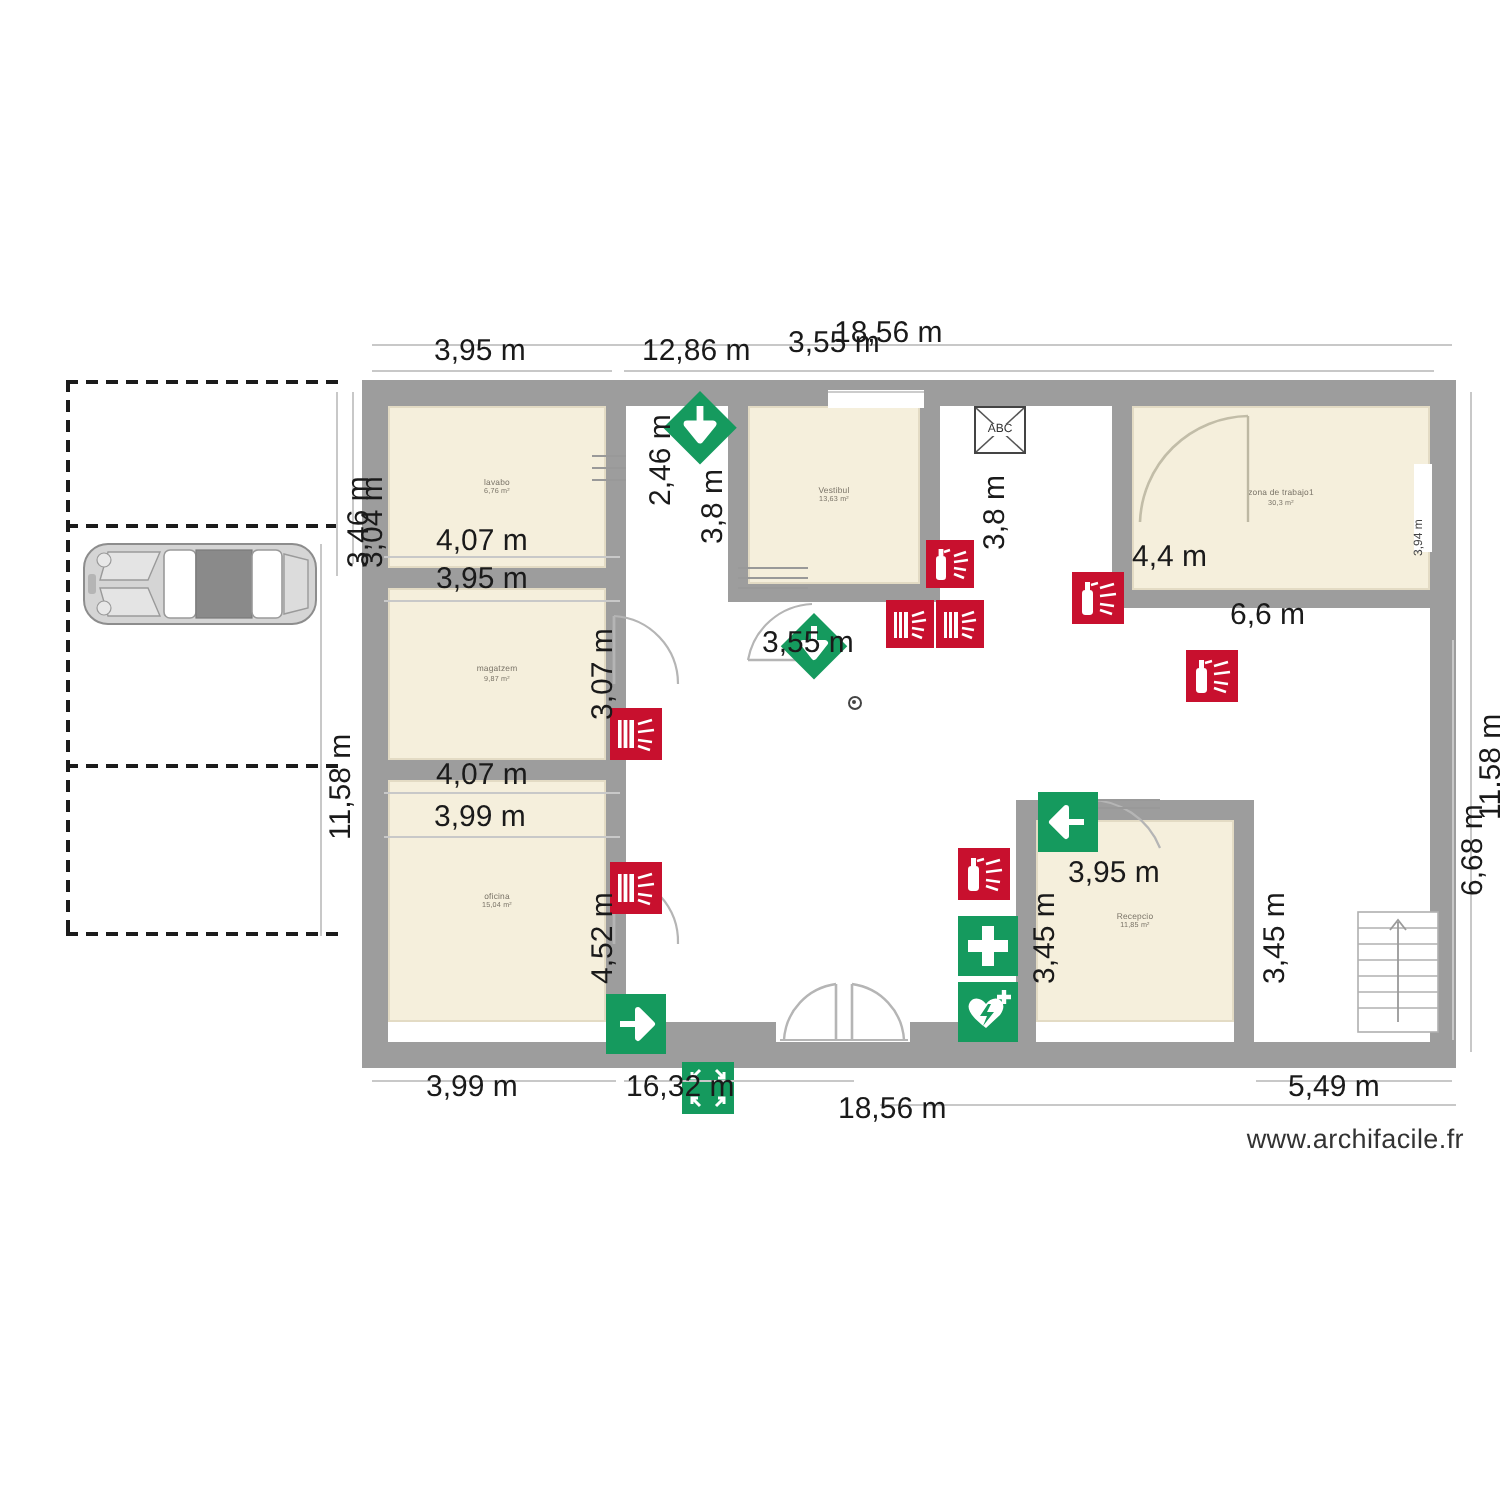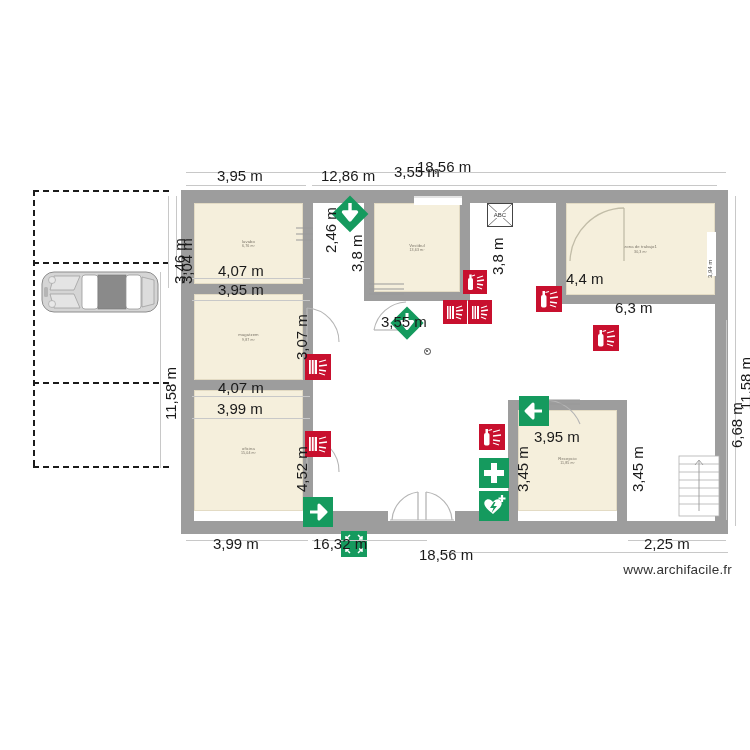--- a/index.html
+++ b/index.html
@@ -468,21 +468,21 @@
   <div class="dim" style="left:417px; top:158px;">18,56 m</div>
 
   <div class="dim-line" style="left:186px; top:540px; width:122px;"></div>
   <div class="dim-line" style="left:312px; top:540px; width:115px;"></div>
   <div class="dim-line" style="left:440px; top:552px; width:288px;"></div>
   <div class="dim-line" style="left:628px; top:540px; width:98px;"></div>
 
   <div class="dim" style="left:213px; top:535px;">3,99 m</div>
   <div class="dim" style="left:313px; top:535px;">16,32 m</div>
   <div class="dim" style="left:419px; top:546px;">18,56 m</div>
-  <div class="dim" style="left:644px; top:535px;">2,25 m</div>
+  <div class="dim" style="left:644px; top:535px;">5,49 m</div>
 
   <div class="dim-line v" style="left:176px; top:196px; height:86px; width:1px;"></div>
   <div class="dim-line v" style="left:168px; top:196px; height:92px; width:1px;"></div>
   <div class="dim-line v" style="left:160px; top:272px; height:196px; width:1px;"></div>
 
   <div class="dim v" style="left:178px; top:284px; transform: rotate(-90deg);">3,04 m</div>
   <div class="dim v" style="left:171px; top:284px; transform: rotate(-90deg);">3,46 m</div>
   <div class="dim v" style="left:162px; top:420px; transform: rotate(-90deg);">11,58 m</div>
 
   <div class="dim-line v" style="left:735px; top:196px; height:330px; width:1px;"></div>
@@ -506,21 +506,21 @@
 
   <div class="dim v" style="left:322px; top:253px; transform: rotate(-90deg);">2,46 m</div>
   <div class="dim v" style="left:348px; top:272px; transform: rotate(-90deg);">3,8 m</div>
   <div class="dim v" style="left:489px; top:275px; transform: rotate(-90deg);">3,8 m</div>
 
   <div class="dim v" style="left:293px; top:360px; transform: rotate(-90deg);">3,07 m</div>
   <div class="dim v" style="left:293px; top:492px; transform: rotate(-90deg);">4,52 m</div>
 
   <div class="dim" style="left:381px; top:313px;">3,55 m</div>
   <div class="dim" style="left:566px; top:270px;">4,4 m</div>
-  <div class="dim" style="left:615px; top:299px;">6,3 m</div>
+  <div class="dim" style="left:615px; top:299px;">6,6 m</div>
 
   <div class="dim" style="left:534px; top:428px;">3,95 m</div>
   <div class="dim v" style="left:514px; top:492px; transform: rotate(-90deg);">3,45 m</div>
   <div class="dim v" style="left:629px; top:492px; transform: rotate(-90deg);">3,45 m</div>
 
   <div class="watermark">www.archifacile.fr</div>
 
 </div>
 
 </body></html>

